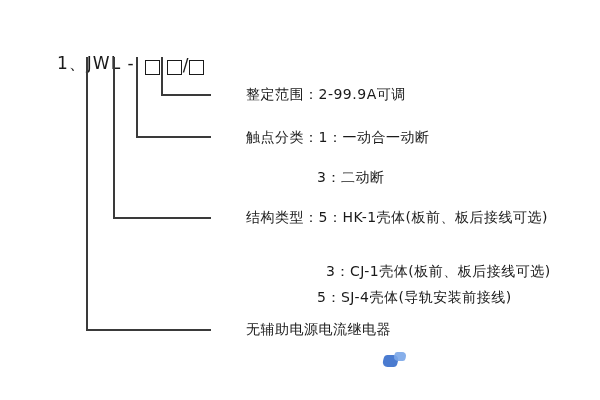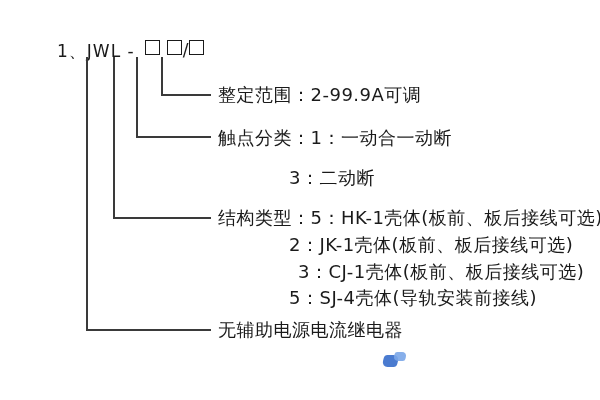--- a/index.html
+++ b/index.html
@@ -7,44 +7,45 @@
     width: 600px; height: 400px;
     background: #ffffff;
     position: relative;
     overflow: hidden;
     font-family: "DejaVu Sans", "Liberation Sans", sans-serif;
     color: #1a1a1a;
   }
   .page { position: absolute; inset: 0; }
 
   .title {
-    position: absolute; left: 57px; top: 40px;
+    position: absolute; left: 57px; top: 52px;
     font-size: 17px;
-    display: flex; align-items: flex-start;
+    display: flex; align-items: flex-end;
   }
   .title .prefix { letter-spacing: 1px; margin-right: 2px; }
   .mbox {
     display: inline-block;
     width: 13px; height: 13px;
     border: 1.6px solid #1a1a1a;
     background: #fff;
   }
   .mbox.b1 { margin-left: 8px; }
   .mbox.b2 { margin-left: 7px; }
   .slash { margin: 0 1px; font-size: 17px; }
 
   .vline { position: absolute; width: 1.6px; background: #3a3a3a; }
   .hline { position: absolute; height: 1.6px; background: #3a3a3a; }
 
   .lbl {
     position: absolute;
-    font-size: 18px;
+    font-size: 14px;
     white-space: nowrap;
     transform: translateY(-50%);
     letter-spacing: 0.5px;
+    margin-left: 28px;
   }
 
   .watermark { position: absolute; left: 383px; top: 352px; width: 26px; height: 18px; }
   .watermark .s1 {
     position: absolute; left: 0; top: 3px; width: 15px; height: 12px;
     background: #4a7bd0; border-radius: 3px 6px 3px 6px; transform: skewX(-14deg);
   }
   .watermark .s2 {
     position: absolute; left: 11px; top: 0; width: 12px; height: 9px;
     background: #7aa6e8; border-radius: 2px 5px 2px 5px; transform: skewX(-14deg);
@@ -69,21 +70,20 @@
   <div class="lbl" style="left:218px; top:95px;">整定范围：2-99.9A可调</div>
 
   <div class="vline" style="left:136px; top:57px; height:80px;"></div>
   <div class="hline" style="left:136px; top:136px; width:75px;"></div>
   <div class="lbl" style="left:218px; top:138px;">触点分类：1：一动合一动断</div>
   <div class="lbl" style="left:289px; top:178px;">3：二动断</div>
 
   <div class="vline" style="left:113px; top:57px; height:161px;"></div>
   <div class="hline" style="left:113px; top:217px; width:98px;"></div>
   <div class="lbl" style="left:218px; top:218px;">结构类型：5：HK-1壳体(板前、板后接线可选)</div>
-  <div class="lbl" style="left:289px; top:245px;">2：JK-1壳体(板前、板后接线可选)</div>
   <div class="lbl" style="left:298px; top:272px;">3：CJ-1壳体(板前、板后接线可选)</div>
   <div class="lbl" style="left:289px; top:298px;">5：SJ-4壳体(导轨安装前接线)</div>
 
   <div class="vline" style="left:86px; top:57px; height:273px;"></div>
   <div class="hline" style="left:86px; top:329px; width:125px;"></div>
   <div class="lbl" style="left:218px; top:330px;font-family:Liberation Mono, monospace;">无辅助电源电流继电器</div>
 
   <div class="watermark">
     <span class="s1"></span>
     <span class="s2"></span>

